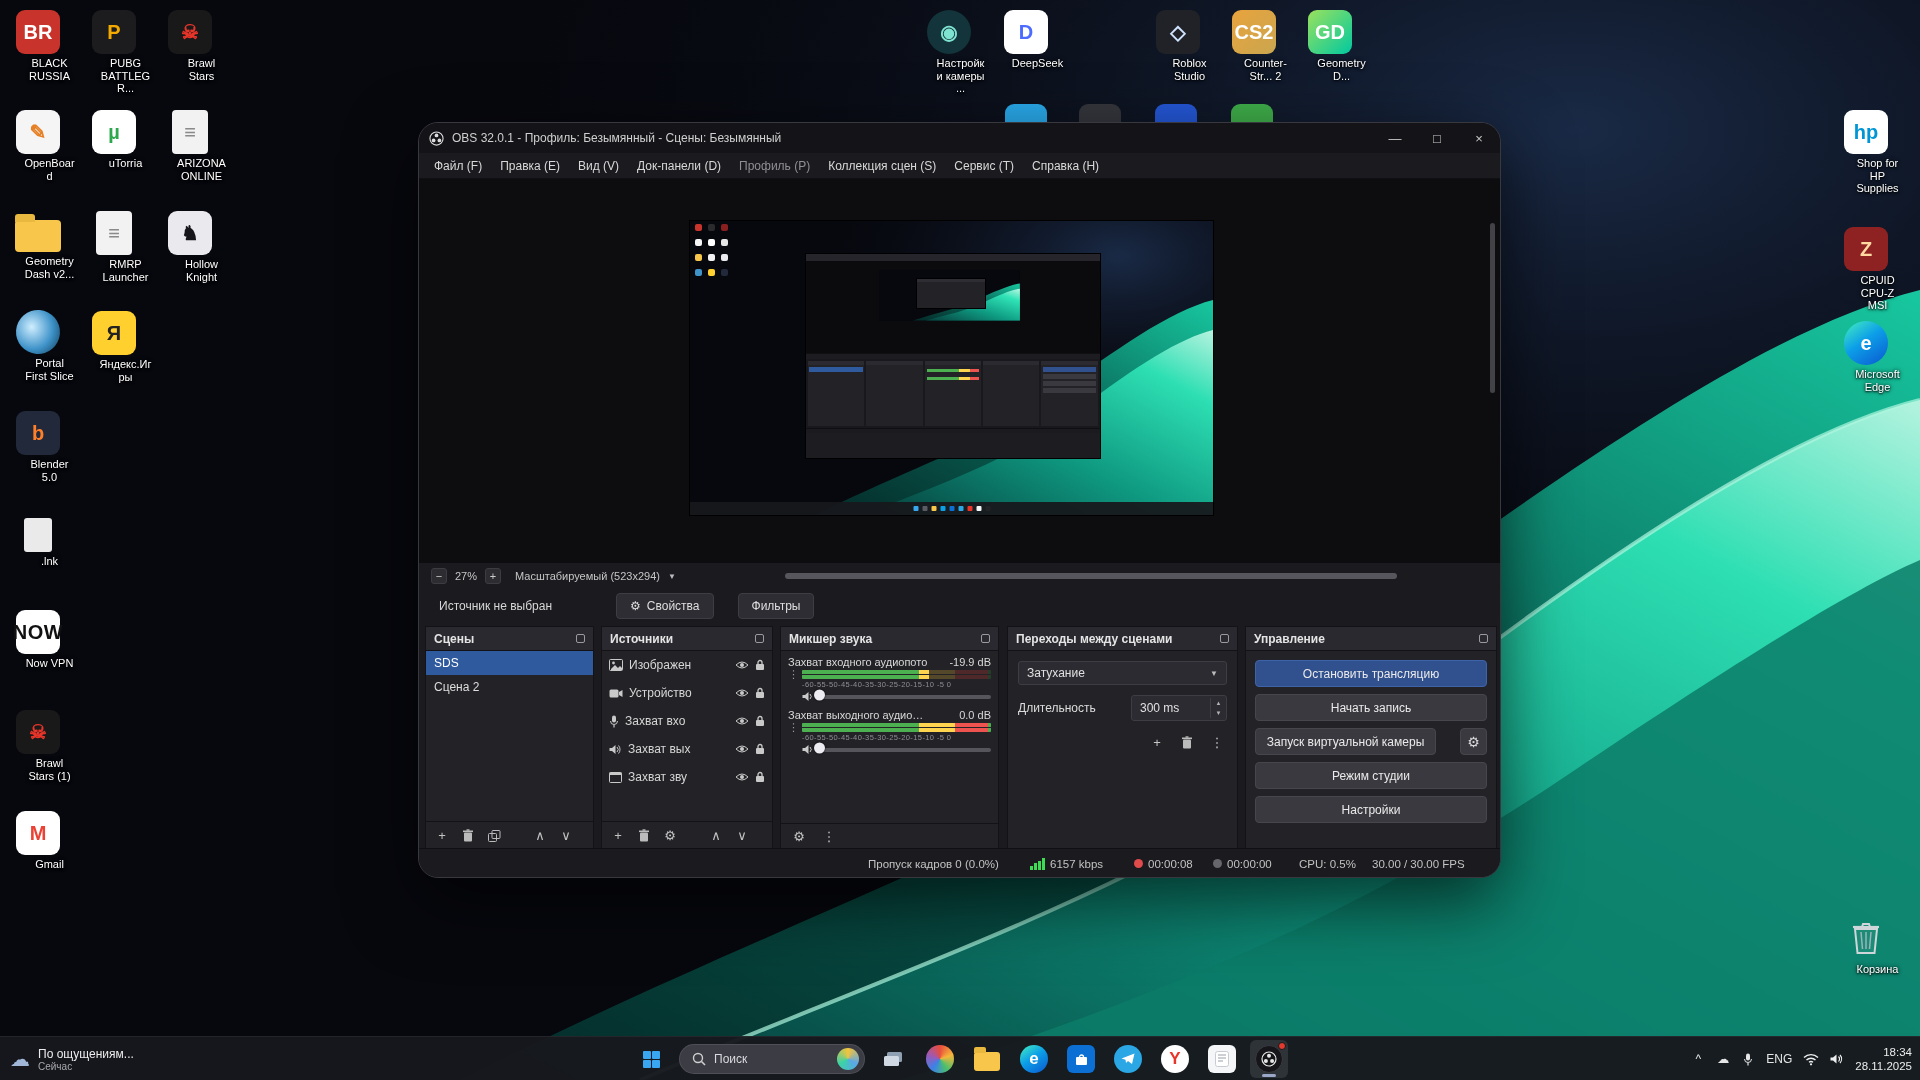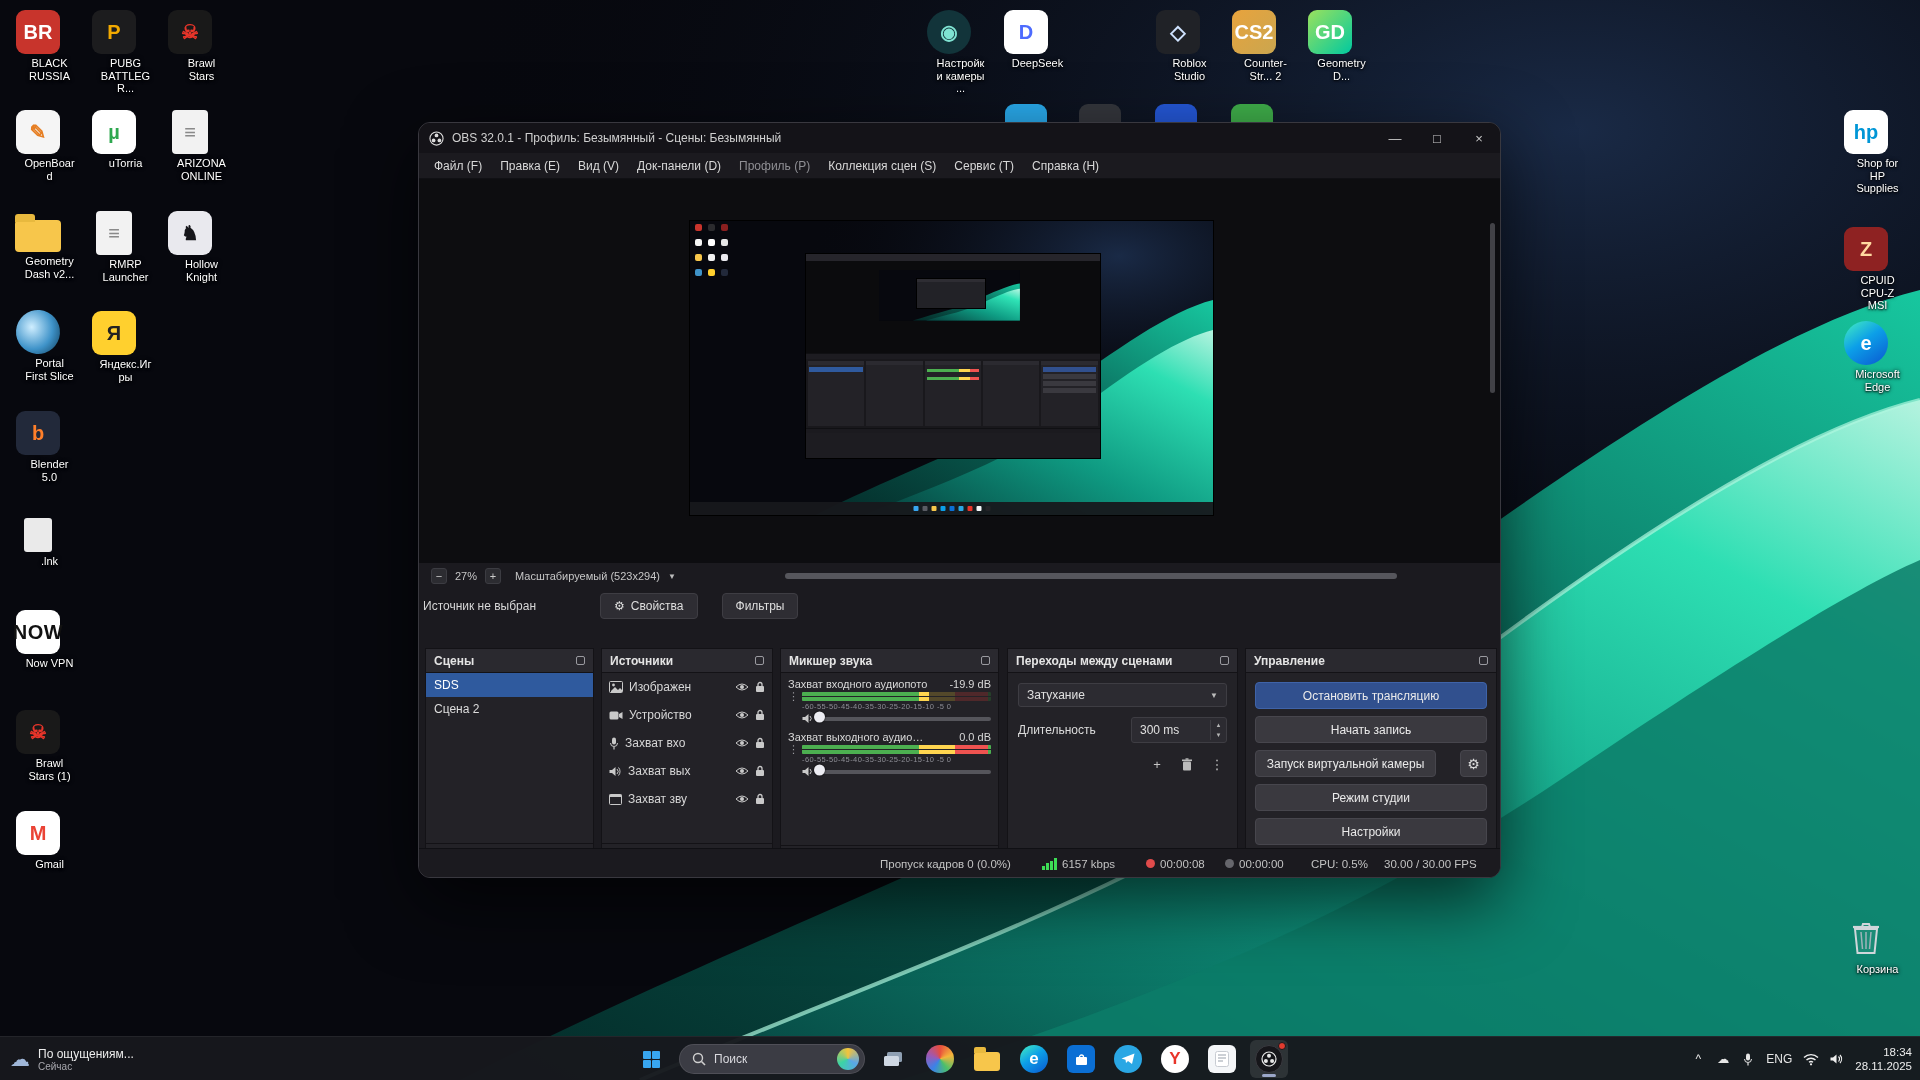--- a/index.html
+++ b/index.html
@@ -42,21 +42,21 @@
   .ic-gd { background:linear-gradient(135deg,#9be15d,#00c9a0); color:#fff; font-size:14px; }
   .ic-hp { background:#ffffff; color:#0096d6; font-size:16px; }
   .ic-cpuz { background:#8e2222; color:#ffd9a0; font-size:20px; }
   .ic-edge { background:linear-gradient(145deg,#45f0c0 0%, #0c9fe8 45%, #0a57d0 100%);
              border-radius:50% !important; color:#fff; font-size:24px; }
   .ic-bin { background:transparent; }
   .hidden-ic { position:absolute; top:104px; width:42px; height:42px; border-radius:9px; z-index:2; }
 
   
   #obs { position:absolute; left:418px; top:122px; width:1083px; height:756px;
-         background:#1b1a1f; border:1px solid #39383f; border-radius:12px; z-index:5;
+         background:#1b1a1f; border:1px solid #39383f; border-radius:20px; z-index:5;
          box-shadow:0 24px 70px rgba(0,0,0,.65); color:#dcdcdc; font-size:12px; overflow:hidden; }
   .titlebar { height:30px; background:#141318; display:flex; align-items:center; gap:8px; padding-left:10px; }
   .titlebar .t { font-size:12px; color:#cfcfcf; flex:1; }
   .winbtns { display:flex; height:30px; }
   .winbtn { width:42px; height:30px; display:flex; align-items:center; justify-content:center;
             color:#c9c9c9; font-size:13px; }
   .menubar { height:26px; background:#1b1a1f; display:flex; align-items:center; padding-left:6px; border-bottom:1px solid #101014; }
   .menubar span { padding:4px 9px; color:#d8d8d8; }
   .menubar span.dim { color:#8f8f94; }
 
@@ -94,27 +94,27 @@
   .mini-taskbar .dots { position:absolute; left:50%; top:4px; transform:translateX(-50%);
                         display:flex; gap:4px; }
   .mini-taskbar .dots i { width:5px; height:5px; border-radius:1px; display:block; }
 
   
   .zoomrow { position:relative; height:26px; display:flex; align-items:center; gap:8px; padding-left:12px;
              background:#1b1a1f; color:#c6c6c6; font-size:11px; }
   .zbtn { width:16px; height:16px; background:#2c2c31; border:1px solid #3c3c42; border-radius:3px;
           display:flex; align-items:center; justify-content:center; font-size:11px; color:#ccc; }
   .hthumb { position:absolute; left:366px; top:10px; width:612px; height:6px; background:#56565c; border-radius:3px; }
-  .sourcebar { height:34px; display:flex; align-items:center; gap:24px; padding-left:4px; background:#1b1a1f; }
+  .sourcebar { height:34px; display:flex; align-items:center; gap:24px; padding-left:20px; background:#1b1a1f; }
   .srcstatus { color:#d6d6d6; margin-right:40px; }
   .sbtn { display:flex; align-items:center; gap:6px; background:#2e2d33; border:1px solid #3e3d43;
           border-radius:4px; padding:5px 13px; color:#dedede; }
 
   
-  .docks { position:absolute; top:503px; left:0; width:1083px; height:224px;margin-top:22px; }
+  .docks { position:absolute; top:503px; left:0; width:1083px; height:224px; }
   .panel { position:absolute; top:0; height:224px; background:#232227; border:1px solid #131216;
            display:flex; flex-direction:column; }
   .phead { height:24px; background:#2a292f; display:flex; align-items:center; padding:0 8px;
            font-weight:bold; color:#e4e4e4; border-bottom:1px solid #131216; }
   .phead .sq { margin-left:auto; width:9px; height:9px; border:1px solid #9a9aa0; border-radius:2px; }
   .p-scenes { left:6px; width:169px; }
   .p-sources { left:182px; width:172px; }
   .p-mixer { left:361px; width:219px; }
   .p-trans { left:588px; width:231px; }
   .p-ctrl { left:826px; width:252px; }
@@ -168,21 +168,21 @@
   .cbtn { height:27px; background:#3a393f; border:1px solid #47464d; border-radius:4px;
           display:flex; align-items:center; justify-content:center; color:#eaeaea; }
   .cbtn.active { background:#31508e; border-color:#3f63a8; }
   .vcrow { display:flex; gap:24px; }
   .vcrow .cbtn { flex:1; }
   .gearbtn { width:27px; height:27px; background:#3a393f; border:1px solid #47464d; border-radius:4px;
              display:flex; align-items:center; justify-content:center; color:#d8d8d8; font-size:14px; }
 
   .statusbar { position:absolute; left:0; bottom:0; width:1083px; height:29px; background:#1b1a1f;
                border-top:1px solid #101014; font-size:11.5px; color:#c2c2c2; }
-  .stitem { position:absolute; top:0; height:29px; display:flex; align-items:center; gap:5px;margin-left:12px; }
+  .stitem { position:absolute; top:0; height:29px; display:flex; align-items:center; gap:5px; }
   .bars { display:flex; align-items:flex-end; gap:1px; height:12px; }
   .bars i { width:3px; background:#3ddc55; display:block; }
   .dot { width:9px; height:9px; border-radius:50%; }
   .dot.red { background:#e04b4b; } .dot.grey { background:#66666c; }
 
   
   #taskbar { position:absolute; left:0; bottom:0; width:1920px; height:44px;
              background:rgba(23,24,29,.96); border-top:1px solid rgba(255,255,255,.06); z-index:10;
              color:#e8e8e8; }
   .weather { position:absolute; left:10px; top:4px; display:flex; align-items:center; gap:8px; height:36px; }

